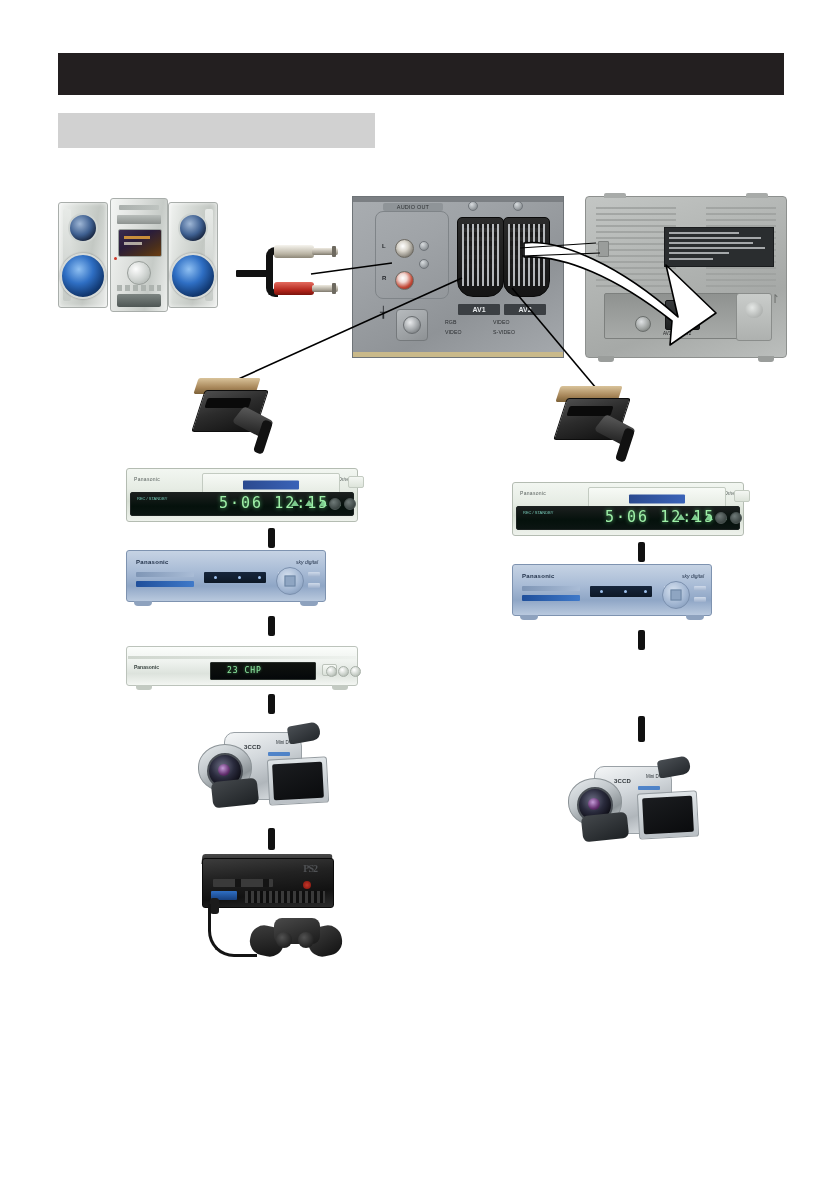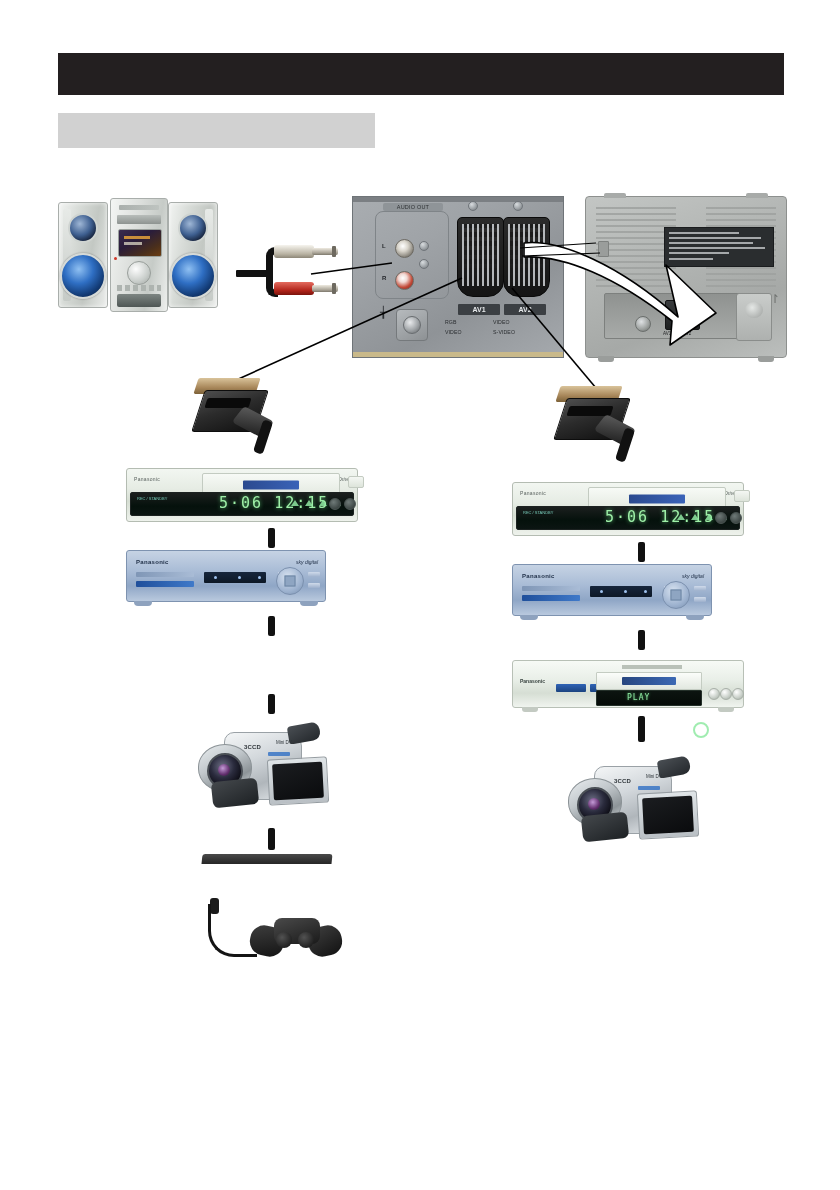--- a/index.html
+++ b/index.html
@@ -769,40 +769,61 @@
     <div class="sbtn" style="left:152px;top:22px"></div>
     <div class="sbtn" style="left:152px;top:33px"></div>
     <div class="sbtn" style="right:6px;top:22px"></div>
     <div class="sbtn" style="right:6px;top:33px"></div>
     <div class="pad"></div>
     <div class="foot" style="left:8px"></div>
     <div class="foot" style="right:8px"></div>
   </div>
   <div class="stub" style="left:268px;top:616px;width:7px;height:20px;"></div>
 
+  <div class="dev dvd" style="left:126px;top:646px;">
+    <div class="shell"></div>
+    <div class="topline"></div>
+    <div class="brand">Panasonic</div>
+    <div class="tray">
+      <div class="tvfd">23 CHP</div>
+    </div>
+    <div class="openbtn"></div>
+    <div class="btn" style="left:200px"></div>
+    <div class="btn" style="left:212px"></div>
+    <div class="btn" style="left:224px"></div>
+    <div class="foot" style="left:10px"></div>
+    <div class="foot" style="right:10px"></div>
+  </div>
   <div class="stub" style="left:268px;top:694px;width:7px;height:20px;"></div>
 
   <div class="dev cam" style="left:196px;top:718px;">
     <div class="body"></div>
     <div class="evf"></div>
     <div class="lensbarrel">
       <div class="lens"></div>
     </div>
     <div class="badge">3CCD</div>
     <div class="badge2">Mini DV</div>
     <div class="bluebar"></div>
     <div class="grip"></div>
     <div class="lcd">
         <i></i>
       </div>
   </div>
   <div class="stub" style="left:268px;top:828px;width:7px;height:22px;"></div>
 
   <div class="dev ps" style="left:196px;top:852px;">
     <div class="consoletop"></div>
+    <div class="console">
+      <div class="logo">PS2</div>
+      <div class="slots"></div>
+      <div class="blue"></div>
+      <div class="vents"></div>
+      <div class="redlogo"></div>
+    </div>
     <div class="ferrite"></div>
     <div class="cable"></div>
     <div class="pad">
       <div class="handle lh"></div>
       <div class="handle rh"></div>
       <div class="mid"></div>
       <div class="stick s1"></div>
       <div class="stick s2"></div>
     </div>
   </div>
@@ -850,39 +871,20 @@
     <div class="sbtn" style="left:152px;top:22px"></div>
     <div class="sbtn" style="left:152px;top:33px"></div>
     <div class="sbtn" style="right:6px;top:22px"></div>
     <div class="sbtn" style="right:6px;top:33px"></div>
     <div class="pad"></div>
     <div class="foot" style="left:8px"></div>
     <div class="foot" style="right:8px"></div>
   </div>
   <div class="stub" style="left:638px;top:630px;width:7px;height:20px;"></div>
 
-  <div class="dev dvdr" style="left:512px;top:660px;">
-    <div class="shell"></div>
-    <div class="toplabel"></div>
-    <div class="brand">Panasonic</div>
-    <div class="bluebtn" style="left:44px"></div>
-    <div class="bluebtn" style="left:78px"></div>
-    <div class="flap">
-      <div class="flapbadge"></div>
-    </div>
-    <div class="vfdbox">
-      <div class="dial"></div>
-      <div class="vfdtxt">PLAY</div>
-    </div>
-    <div class="rbtn" style="left:196px"></div>
-    <div class="rbtn" style="left:208px"></div>
-    <div class="rbtn" style="left:220px"></div>
-    <div class="foot" style="left:10px"></div>
-    <div class="foot" style="right:10px"></div>
-  </div>
   <div class="stub" style="left:638px;top:716px;width:7px;height:26px;"></div>
 
   <div class="dev cam" style="left:566px;top:752px;">
     <div class="body"></div>
     <div class="evf"></div>
     <div class="lensbarrel">
       <div class="lens"></div>
     </div>
     <div class="badge">3CCD</div>
     <div class="badge2">Mini DV</div>

